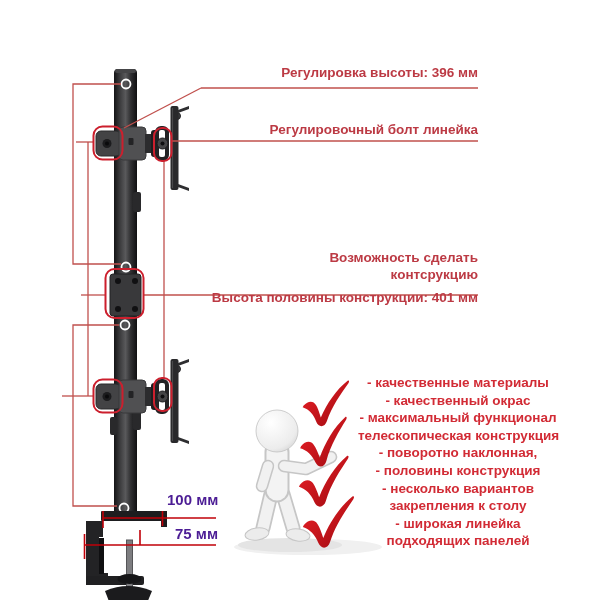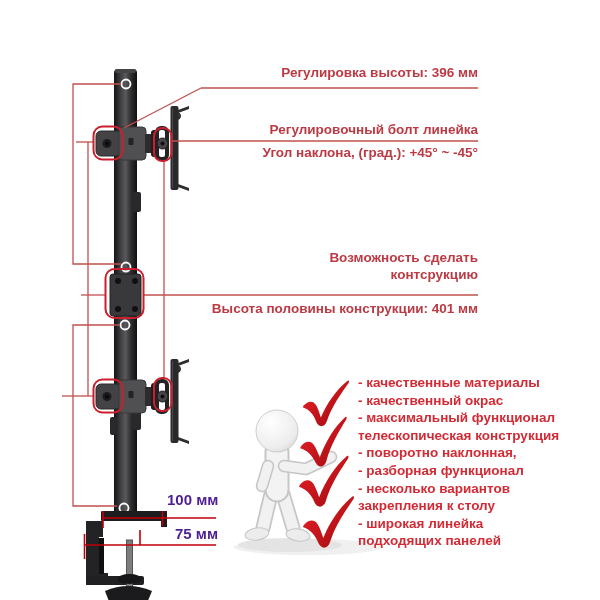--- a/index.html
+++ b/index.html
@@ -4,21 +4,21 @@
 <style>
   html,body{margin:0;padding:0;background:#fff;}
   .canvas{position:relative;width:600px;height:600px;background:#ffffff;overflow:hidden;
           font-family:"Liberation Sans",sans-serif;margin-top:28px;}
   .layer{position:absolute;left:0;top:0;}
   .ann{position:absolute;font-weight:bold;font-size:13.5px;color:#bc3a44;white-space:nowrap;}
   .ann.right{right:122px;text-align:right;}
   .ann2{line-height:16.5px;white-space:normal;width:230px;}
   .dim{position:absolute;font-weight:bold;font-size:15px;color:#4c1d95;white-space:nowrap;}
   .features{position:absolute;left:358px;top:346px;width:200px;
-            font-weight:bold;font-size:13.5px;line-height:17.6px;color:#d22b35;}
+            font-weight:bold;font-size:13.5px;line-height:17.6px;color:#d22b35;text-align:center;}
   .features div{white-space:nowrap;}
 </style>
 </head>
 <body>
 
 <div class="canvas">
 
   <svg class="layer" width="600" height="600" viewBox="0 0 600 600">
     <defs>
       <linearGradient id="poleGrad" x1="0" y1="0" x2="1" y2="0">
@@ -149,35 +149,34 @@
     <g>
       <use href="#chk" transform="translate(302,351) scale(0.88) rotate(2 26 26)"></use>
       <use href="#chk" transform="translate(299,389) scale(0.92) rotate(-2 26 26)"></use>
       <use href="#chk" transform="translate(298,427) scale(0.96)"></use>
       <use href="#chk" transform="translate(302,467) scale(0.98) rotate(1 26 26)"></use>
     </g>
   </svg>
 
   <div class="ann right" style="top:37px">Регулировка высоты: 396 мм</div>
   <div class="ann right" style="top:94px">Регулировочный болт линейка</div>
-  <div class="ann right" style="top:117px">Угол наклона, (град.): +45° ~ -45°</div>
   <div class="ann right ann2" style="top:222px">
     <div>Возможность сделать контсрукцию</div>
   </div>
-  <div class="ann right" style="top:273px">Высота половины конструкции: 401 мм</div>
+  <div class="ann right" style="top:262px">Высота половины конструкции: 401 мм</div>
 
   <div class="dim" style="left:167px;top:463px">100 мм</div>
   <div class="dim" style="left:175px;top:497px">75 мм</div>
 
   <div class="features">
     <div>- качественные материалы</div>
     <div>- качественный окрас</div>
     <div>- максимальный функционал</div>
     <div>телескопическая конструкция</div>
     <div>- поворотно наклонная,</div>
-    <div>- разборная функционал</div>
+    <div>- половины конструкция</div>
     <div>- несколько вариантов</div>
     <div>закрепления к столу</div>
     <div>- широкая линейка</div>
     <div>подходящих панелей</div>
   </div>
 
 </div>
 
 </body></html>

